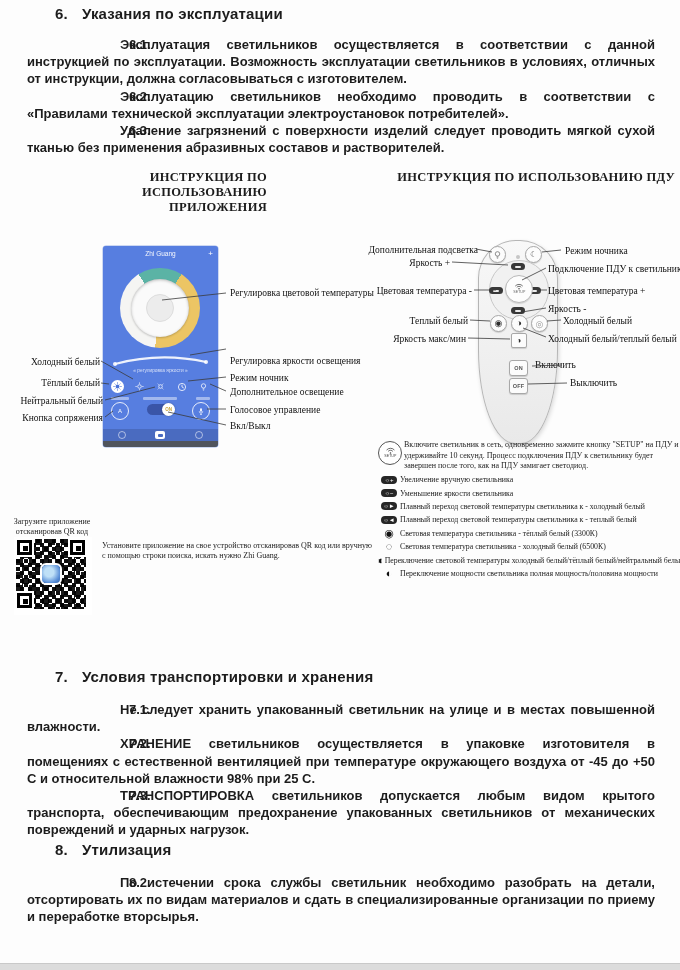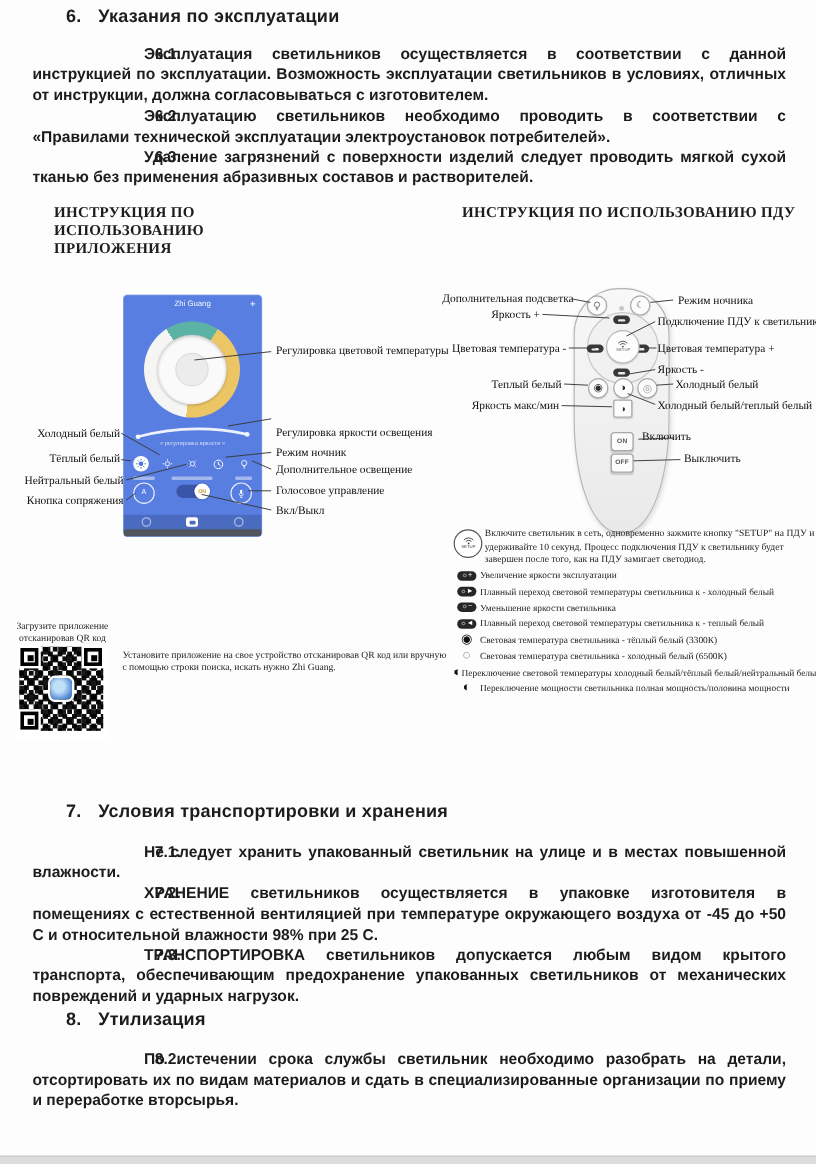--- a/index.html
+++ b/index.html
@@ -5,21 +5,21 @@
   html,body{margin:0;padding:0;background:#888;}
   .page{position:relative;width:680px;height:970px;background:#fdfdfd;overflow:hidden;
         font-family:"Liberation Sans",sans-serif;color:#1c1c1c;}
   
   .sec-head{position:absolute;font-size:15px;font-weight:bold;letter-spacing:.2px;}
   .sec-head .snum{display:inline-block;margin-right:14px;}
   .paras{position:absolute;width:628px;font-size:13px;line-height:17.2px;text-align:justify;font-weight:bold;}
   .paras p{margin:0;text-indent:51px;}
   .paras .pnum{display:inline-block;width:42px;}
   .diag-head{position:absolute;font-family:"Liberation Serif",serif;font-weight:bold;
-             font-size:12.5px;text-align:left;line-height:15px;letter-spacing:.3px;}
+             font-size:12.5px;text-align:right;line-height:15px;letter-spacing:.3px;}
   .lbl{position:absolute;font-family:"Liberation Serif",serif;font-size:9.5px;white-space:nowrap;color:#111;}
   .lbl.r{text-align:left;}
   .lbl.l{text-align:right;}
   
   .overlay{position:absolute;left:0;top:0;pointer-events:none;}
   .overlay line{stroke:#3a3a3a;stroke-width:.8;}
   
   .phone{position:absolute;left:103px;top:246px;width:115px;height:201px;background:#577ee0;
          border-radius:3px;overflow:hidden;box-shadow:0 0 0 .5px #9db3e8;}
   .ph-title{position:absolute;top:0;left:0;width:100%;height:15px;line-height:15px;
@@ -325,33 +325,33 @@
       </svg>
     <span class="setup-txt">SETUP</span>
   </div>
   <div class="note-text">Включите светильник в сеть, одновременно зажмите кнопку "SETUP" на ПДУ и удерживайте 10 секунд. Процесс подключения ПДУ к светильнику будет завершен после того, как на ПДУ замигает светодиод.</div>
 
   <div class="legend">
     <div class="leg-row">
         <span class="leg-ic">
           <span class="lpill">☼+</span>
         </span>
-        <span class="leg-txt">Увеличение яркости эксплуатации</span>
+        <span class="leg-txt">Увеличение вручную светильника</span>
+      </div>
+    <div class="leg-row">
+        <span class="leg-ic">
+          <span class="lpill">☼−</span>
+        </span>
+        <span class="leg-txt">Уменьшение яркости светильника</span>
       </div>
     <div class="leg-row">
         <span class="leg-ic">
           <span class="lpill">☼►</span>
         </span>
         <span class="leg-txt">Плавный переход световой температуры светильника к - холодный белый</span>
-      </div>
-    <div class="leg-row">
-        <span class="leg-ic">
-          <span class="lpill">☼−</span>
-        </span>
-        <span class="leg-txt">Уменьшение яркости светильника</span>
       </div>
     <div class="leg-row">
         <span class="leg-ic">
           <span class="lpill">☼◄</span>
         </span>
         <span class="leg-txt">Плавный переход световой температуры светильника к - теплый белый</span>
       </div>
     <div class="leg-row">
         <span class="leg-ic">
           <span class="lcirc">◉</span>

